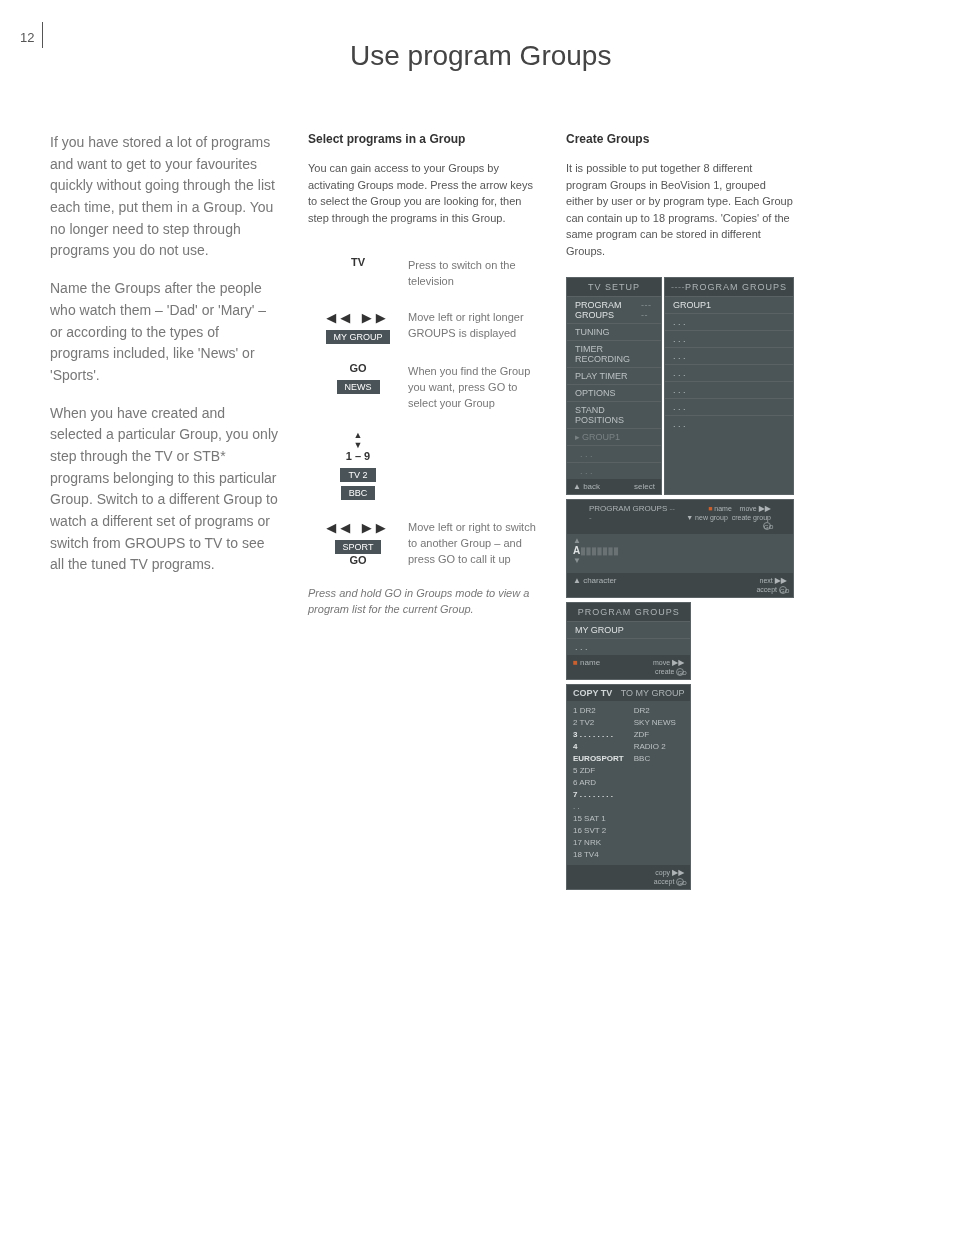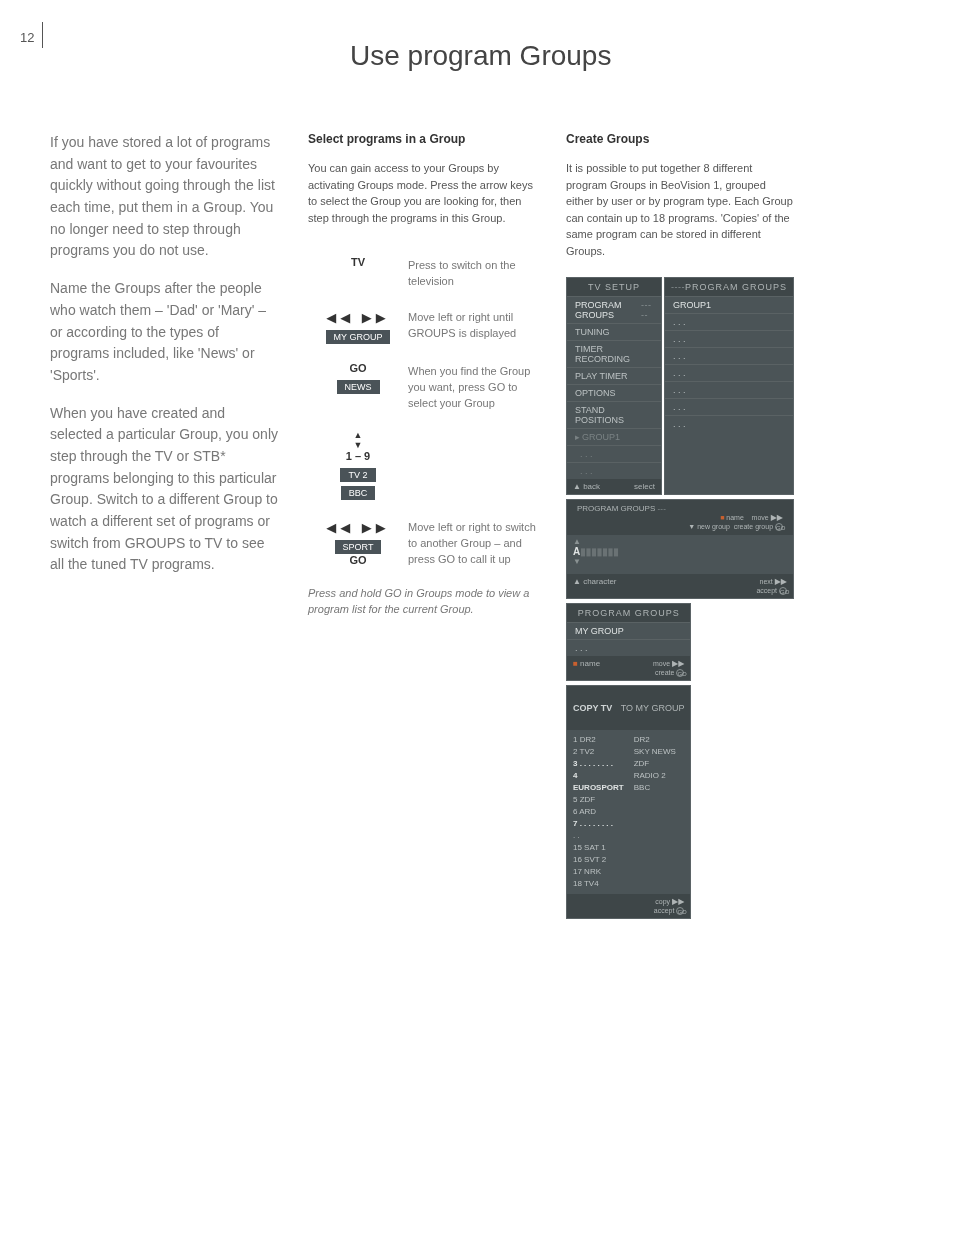--- a/index.html
+++ b/index.html
@@ -26,21 +26,21 @@
     .osd-stack { display: flex; flex-direction: column; gap: 2px; position: relative; }
     .osd-panel { background: #4b5457; color: #bcc2c3; border: 1px solid #5b6366; font-size: 9px; }
     .osd-header { background: #3e4648; padding: 4px 6px; text-align: center; font-size: 9px; color: #aeb4b5; letter-spacing: 1px; }
     .osd-row { padding: 3px 8px; border-top: 1px solid #5a6264; display: flex; justify-content: space-between; }
     .osd-footer { background: #3e4648; padding: 3px 6px; display: flex; justify-content: space-between; font-size: 8px; color: #aeb4b5; }
     .osd-pair { display: flex; gap: 2px; }
     .osd-left { flex: 1; }
     .osd-right-panel { width: 130px; border-left: 1px solid #5a6264; }
     .dashed-line { color: #8a9293; letter-spacing: -1px; }
     .osd-copy { background: #4b5457; color: #bcc2c3; border: 1px solid #5b6366; font-size: 9px; }
-    .copy-header { background: #3e4648; padding: 17px 6px; font-size: 9px; color: #cfd4d5; font-weight: bold; display:flex; justify-content: space-between;}
+    .copy-header { background: #3e4648; padding: 3px 6px; font-size: 9px; color: #cfd4d5; font-weight: bold; display:flex; justify-content: space-between;}
     .copy-body { padding: 4px 6px; display: flex; gap: 10px; }
     .copy-col { flex: 1; line-height: 1.5; font-size: 8px; }
     .copy-col div.bold { color:#dfe3e3; font-weight:bold; }
     .highlight { color: #dfe3e3; }
     .tiny-labels { font-size: 7px; color: #aeb4b5; text-align: right; line-height: 1.2;}
     .go-icon { display:inline-block; border:1px solid #8a9293; border-radius:50%; width:8px; height:8px; font-size:6px; text-align:center; line-height:8px; vertical-align:middle;}
     .ff-icon { font-size:8px; }
   </style>
 </head>
 <body>
@@ -68,21 +68,21 @@
               <span class="key-label">TV</span>
             </div>
           <div class="remote-desc">Press to switch on the television</div>
         </div>
 
         <div class="remote-row">
           <div class="remote-key-col">
             <span class="arrows">◀◀   ▶▶</span>
             <div><span class="key-chip">MY GROUP</span></div>
           </div>
-          <div class="remote-desc">Move left or right until GROUPS is displayed</div>
+          <div class="remote-desc">Move left or right longer GROUPS is displayed</div>
         </div>
 
         <div class="remote-row">
           <div class="remote-key-col">
             <span class="key-label">GO</span>
             <div><span class="key-chip">NEWS</span></div>
           </div>
           <div class="remote-desc">When you find the Group you want, press GO to select your Group</div>
         </div>
 
@@ -174,21 +174,21 @@
             <div class="osd-row">
                 <span>. . .</span>
               </div>
             <div class="osd-row">
                 <span>. . .</span>
               </div>
           </div>
         </div>
 
         <div class="osd-panel" style="margin-top:2px;">
-          <div class="osd-footer" style="padding:4px 10px;flex-direction:column;">
+          <div class="osd-footer" style="padding:4px 22px;">
             <span><span>PROGRAM  GROUPS</span> <span class="dashed-line">- - -</span></span>
             <span class="tiny-labels">
               <span style="color:#c9602f;">■</span> <span>name</span>&nbsp;&nbsp;&nbsp;&nbsp;<span>move</span> <span class="ff-icon">▶▶</span><br>
               ▼ <span>new group</span>&nbsp;&nbsp;<span>create group</span> <span class="go-icon">GO</span>
             </span>
           </div>
           <div style="padding:2px 6px 8px 6px;">
             <div style="font-size:8px;color:#8a9293;">▲</div>
             <div style="font-size:10px;color:#dfe3e3;font-weight:bold;"><span>A</span><span style="color:#6a7274;">▮▮▮▮▮▮▮</span></div>
             <div style="font-size:8px;color:#8a9293;">▼</div>

